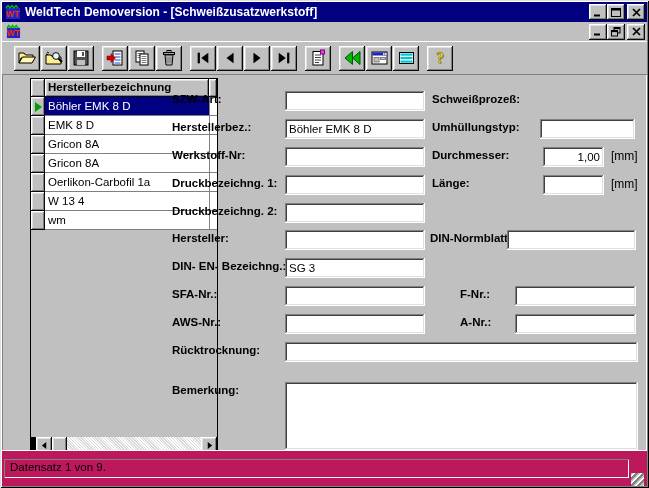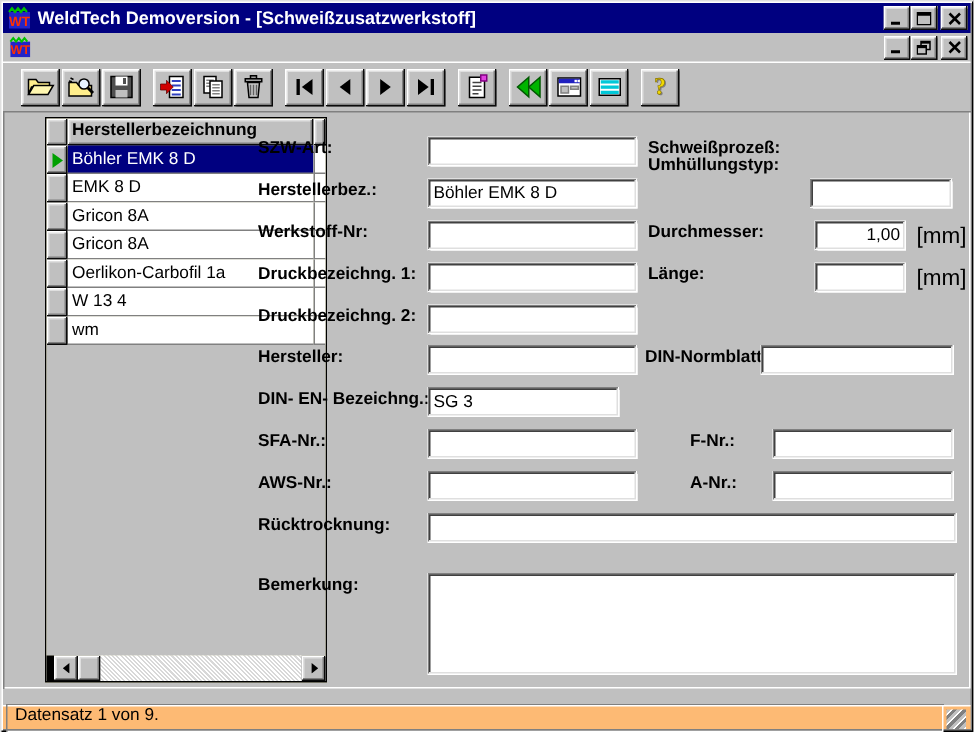--- a/index.html
+++ b/index.html
@@ -103,34 +103,34 @@
     box-shadow: inset -1px -1px 0 #0a0a0a, inset 1px 1px 0 #ffffff,
                 inset -2px -2px 0 #808080, inset 2px 2px 0 #dfdfdf;
   }
   .hs-track { flex:1;
     background-image: repeating-linear-gradient(45deg, #ffffff 0 1px, #d8d8d8 1px 2px);
   }
 
   
   .form { position:absolute; left:161px; top:2px; right:2px; bottom:2px; }
   .flabel { position:absolute; font-weight:bold; font-size:11.5px; color:#000; white-space:nowrap; }
-  .funit  { position:absolute; font-size:15px; color:#000; white-space:nowrap; }
+  .funit  { position:absolute; font-size:12px; color:#000; white-space:nowrap; }
   .field {
     position:absolute; height:20px; background:#fff; border:none; color:#000;
     font-family:"Liberation Sans", sans-serif; font-size:11.5px; padding:0 4px;
     box-shadow: inset -1px -1px 0 #ffffff, inset 1px 1px 0 #808080,
                 inset -2px -2px 0 #dfdfdf, inset 2px 2px 0 #404040;
   }
   .field.num { text-align:right; }
   textarea.field { resize:none; height:68px; padding-top:2px; }
 
   
   .statusbar {
-    position:absolute; left:2px; bottom:2px; right:2px; height:16px;
-    border-top:1px solid #ffffff; background:#fdba74; display:flex; align-items:center;
+    position:absolute; left:2px; bottom:2px; right:2px; height:36px;
+    border-top:1px solid #ffffff; background:#be185d; display:flex; align-items:center;
   }
   .status-panel {
     flex:1; height:19px; margin:2px 2px 2px 2px; padding:2px 6px; font-size:11.5px;
     box-shadow: inset 1px 1px 0 #808080, inset -1px -1px 0 #ffffff;
     white-space:nowrap; overflow:hidden;
   }
   .grip { width:13px; height:13px; margin:0 3px 0 0; align-self:flex-end;
     background: repeating-linear-gradient(135deg, #c0c0c0 0 2px, #ffffff 2px 3px, #808080 3px 5px);
   }
   u { text-decoration: underline; }
@@ -378,21 +378,21 @@
       </div>
     </div>
 
     <div class="form">
       <label class="flabel" style="left:9px;top:17px">SZW-Art:</label>
       <input class="field" style="left: 122px; top: 15px; width: 140px;" value="">
       <label class="flabel" style="left:269px;top:17px">Schweißprozeß:</label>
 
       <label class="flabel" style="left:9px;top:45px">Herstellerbez.:</label>
       <input class="field" style="left: 122px; top: 43px; width: 140px;" value="Böhler EMK 8 D">
-      <label class="flabel" style="left:269px;top:28px">Umhüllungstyp:</label>
+      <label class="flabel" style="left:269px;top:45px">Umhüllungstyp:</label>
       <input class="field" style="left: 377px; top: 43px; width: 95px;" value="">
 
       <label class="flabel" style="left:9px;top:73px">Werkstoff-Nr:</label>
       <input class="field" style="left: 122px; top: 71px; width: 140px;" value="">
       <label class="flabel" style="left:269px;top:73px">Durchmesser:</label>
       <input class="field num" style="left: 380px; top: 71px; width: 61px;" value="1,00">
       <span class="funit" style="left:448px;top:73px">[mm]</span>
 
       <label class="flabel" style="left:9px;top:101px">Druckbezeichng. 1:</label>
       <input class="field" style="left: 122px; top: 99px; width: 140px;" value="">
@@ -402,21 +402,21 @@
 
       <label class="flabel" style="left:9px;top:129px">Druckbezeichng. 2:</label>
       <input class="field" style="left: 122px; top: 127px; width: 140px;" value="">
 
       <label class="flabel" style="left:9px;top:156px">Hersteller:</label>
       <input class="field" style="left: 122px; top: 154px; width: 140px;" value="">
       <label class="flabel" style="left:267px;top:156px">DIN-Normblatt:</label>
       <input class="field" style="left: 344px; top: 154px; width: 129px;" value="">
 
       <label class="flabel" style="left:9px;top:184px">DIN- EN- Bezeichng.:</label>
-      <input class="field" style="left: 122px; top: 182px; width: 128px;" value="SG 3">
+      <input class="field" style="left: 122px; top: 182px; width: 140px;" value="SG 3">
 
       <label class="flabel" style="left:9px;top:212px">SFA-Nr.:</label>
       <input class="field" style="left: 122px; top: 210px; width: 140px;" value="">
       <label class="flabel" style="left:297px;top:212px">F-Nr.:</label>
       <input class="field" style="left: 352px; top: 210px; width: 121px;" value="">
 
       <label class="flabel" style="left:9px;top:240px">AWS-Nr.:</label>
       <input class="field" style="left: 122px; top: 238px; width: 140px;" value="">
       <label class="flabel" style="left:297px;top:240px">A-Nr.:</label>
       <input class="field" style="left: 352px; top: 238px; width: 121px;" value="">

